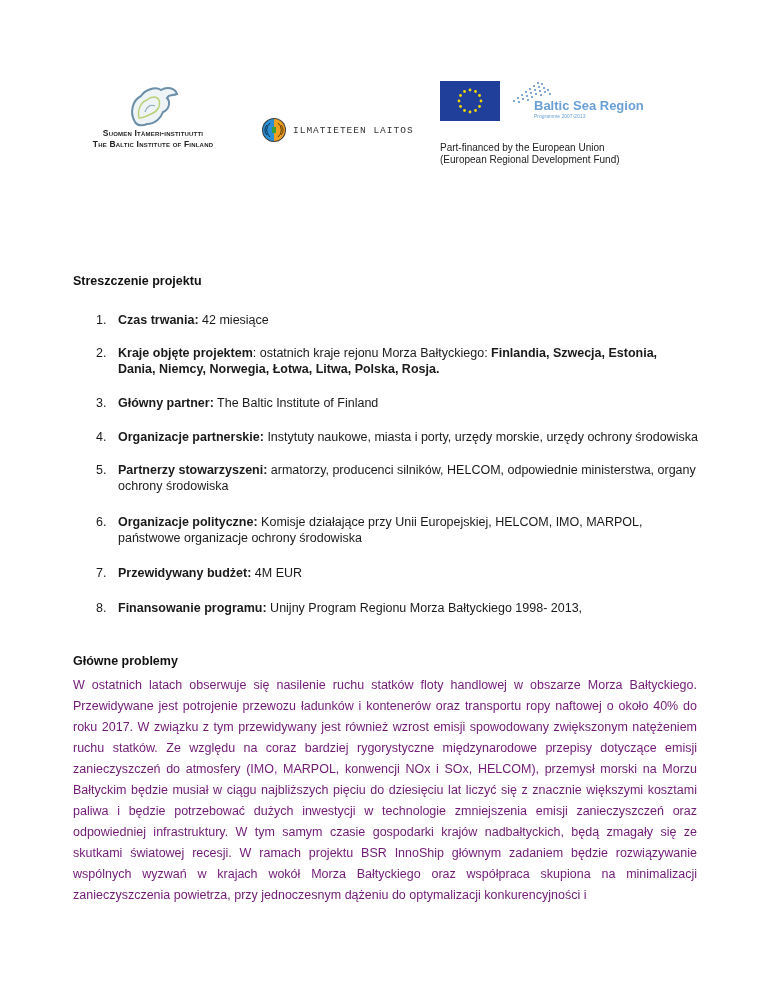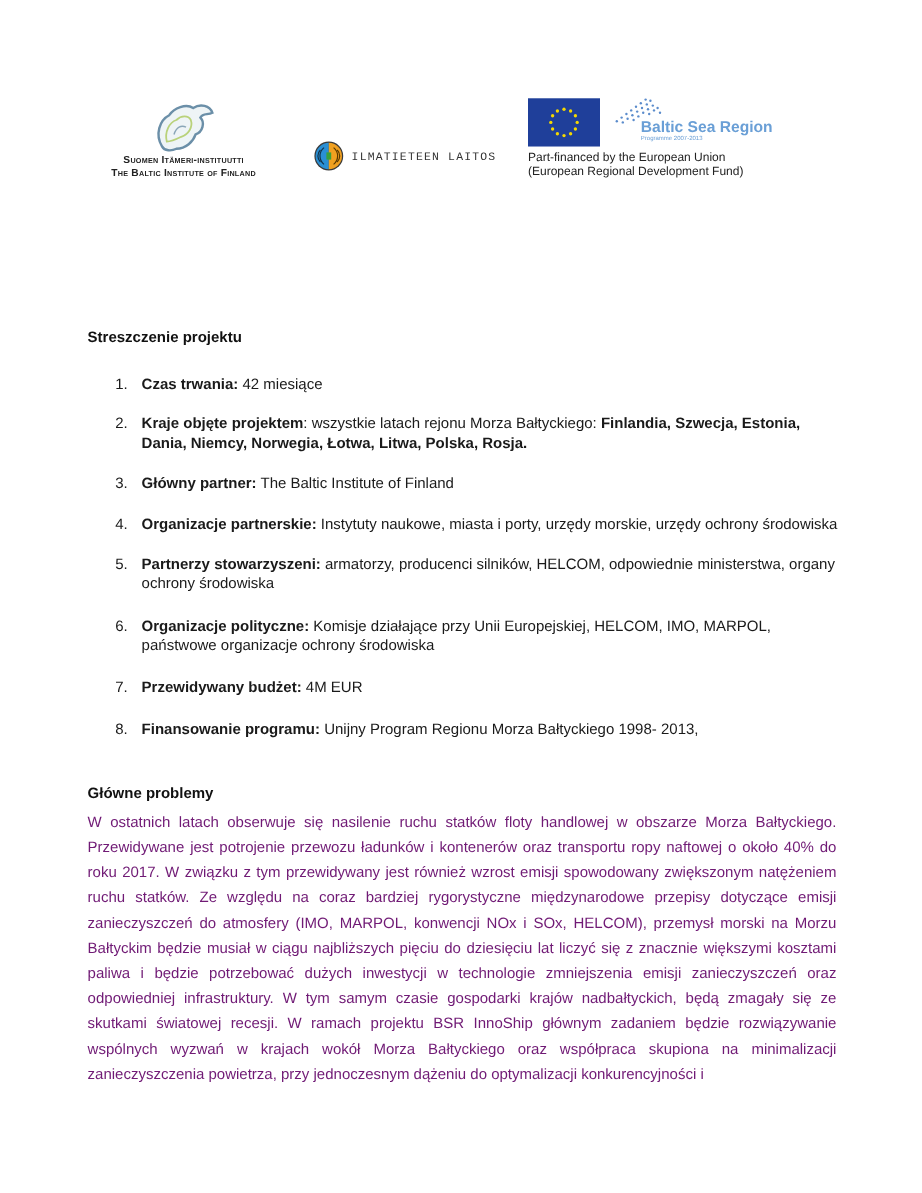--- a/index.html
+++ b/index.html
@@ -8,27 +8,27 @@
   .page { position: absolute; left: 0; top: 0; width: 768px; height: 994px; }
 
   
   .logo-bif { position: absolute; left: 78px; top: 82px; width: 150px; text-align: center; }
   .logo-bif svg { display: block; margin: 0 auto; }
   .logo-bif .t1, .logo-bif .t2 { font-size: 8.5px; font-weight: bold; letter-spacing: 0.2px;
       color: #222; line-height: 11px; font-variant: small-caps; white-space: nowrap; }
   .logo-fmi { position: absolute; left: 261px; top: 117px; display: flex; align-items: center; font-family: Liberation Mono, monospace; }
   .logo-fmi .name { font-size: 9.5px; letter-spacing: 1px; color: #333; margin-left: 6px; }
   .logo-eu { position: absolute; left: 440px; top: 80px; width: 230px; }
-  .logo-eu .row { display: flex; align-items: flex-end; }
+  .logo-eu .row { display: flex; align-items: center; }
   .logo-eu .flag { width: 60px; height: 40px; background: #1f3f9a; position: relative; }
   .logo-eu .bsr { margin-left: 8px; position: relative; width: 150px; height: 42px; }
   .logo-eu .bsr .title { position: absolute; left: 26px; top: 18px; font-size: 13px; color: #6a9fd6;
       font-weight: bold; white-space: nowrap; }
   .logo-eu .bsr .sub { position: absolute; left: 26px; top: 33px; font-size: 5px; color: #6a9fd6; white-space: nowrap; }
-  .logo-eu .caption { font-size: 10px; color: #222; line-height: 12px; margin-top: 4px; white-space: nowrap; }
+  .logo-eu .caption { font-size: 10px; color: #222; line-height: 12px; margin-top: 20px; white-space: nowrap; }
 
   
   .doc-title { position: absolute; left: 90px; top: 194px; width: 588px; text-align: center;
       font-weight: bold; font-size: 15.5px; line-height: 22px; color: #111; }
 
   
   .section-head { position: absolute; left: 73px; font-weight: bold; font-size: 12.5px; color: #111; }
   .list { position: absolute; left: 73px; width: 630px; font-size: 12.5px; line-height: 16px; }
   .li { position: absolute; left: 0; width: 630px; }
   .li .num { position: absolute; left: 23px; }
@@ -130,21 +130,21 @@
 
   <div class="section-head" style="top:274px">Streszczenie projektu</div>
 
   <div class="list" style="top:0">
     <div class="li" style="top:312px">
       <span class="num">1.</span>
       <span class="body"><b>Czas trwania:</b><span> 42 miesiące</span></span>
     </div>
     <div class="li" style="top:345px">
       <span class="num">2.</span>
-      <span class="body"><b>Kraje objęte projektem</b><span>: wszystkie latach rejonu Morza Bałtyckiego: </span><b>Finlandia, Szwecja, Estonia, Dania, Niemcy, Norwegia, Łotwa, Litwa, Polska, Rosja.</b></span>
+      <span class="body"><b>Kraje objęte projektem</b><span>: ostatnich kraje rejonu Morza Bałtyckiego: </span><b>Finlandia, Szwecja, Estonia, Dania, Niemcy, Norwegia, Łotwa, Litwa, Polska, Rosja.</b></span>
     </div>
     <div class="li" style="top:395px">
       <span class="num">3.</span>
       <span class="body"><b>Główny partner:</b><span> The Baltic Institute of Finland</span></span>
     </div>
     <div class="li" style="top:429px">
       <span class="num">4.</span>
       <span class="body"><b>Organizacje partnerskie:</b><span> Instytuty naukowe, miasta i porty, urzędy morskie, urzędy ochrony środowiska</span></span>
     </div>
     <div class="li" style="top:462px">

